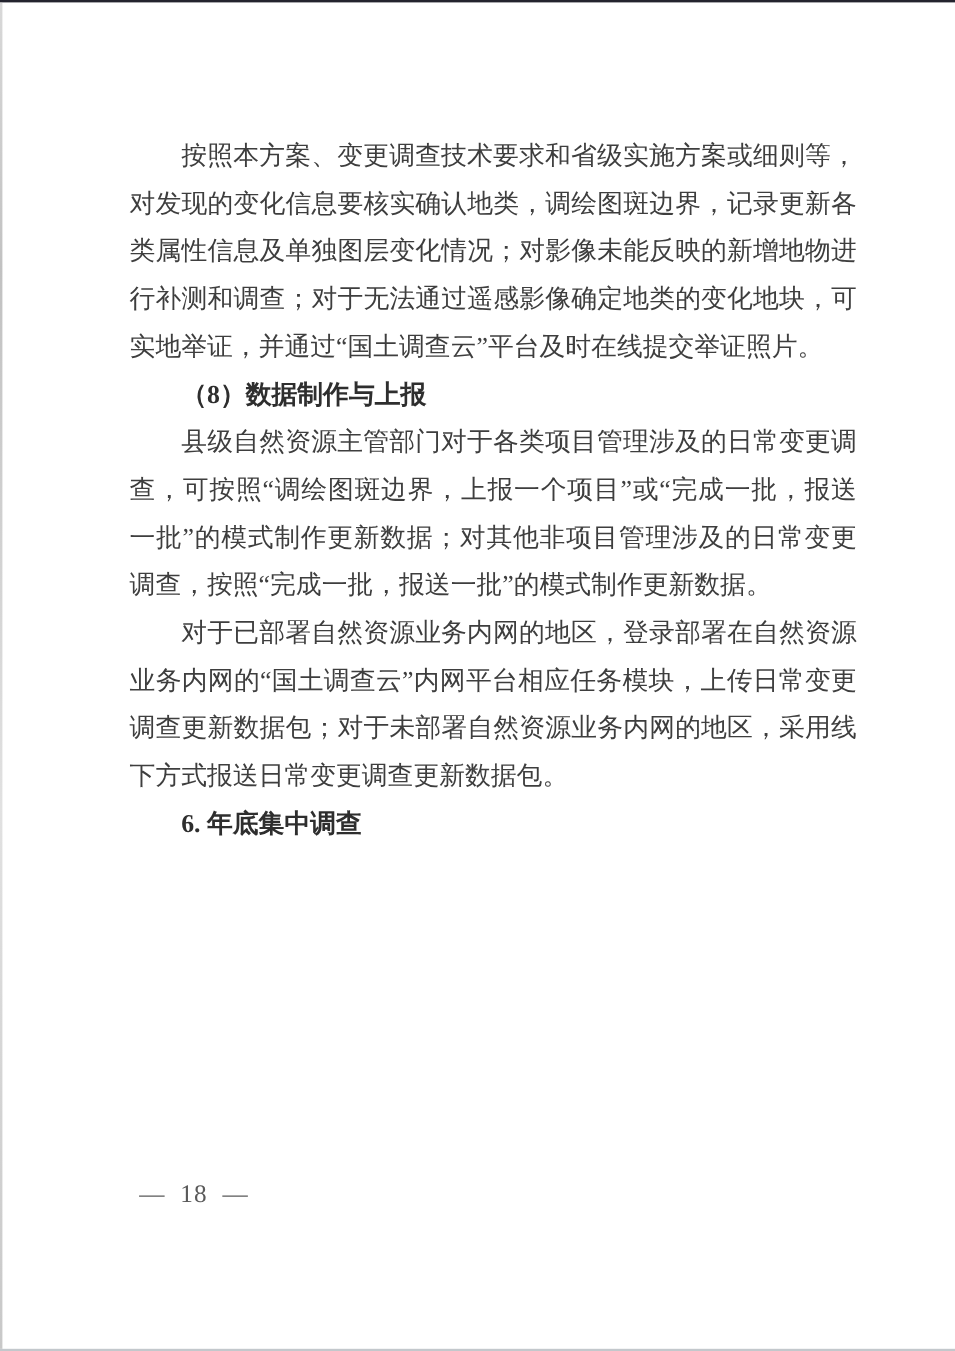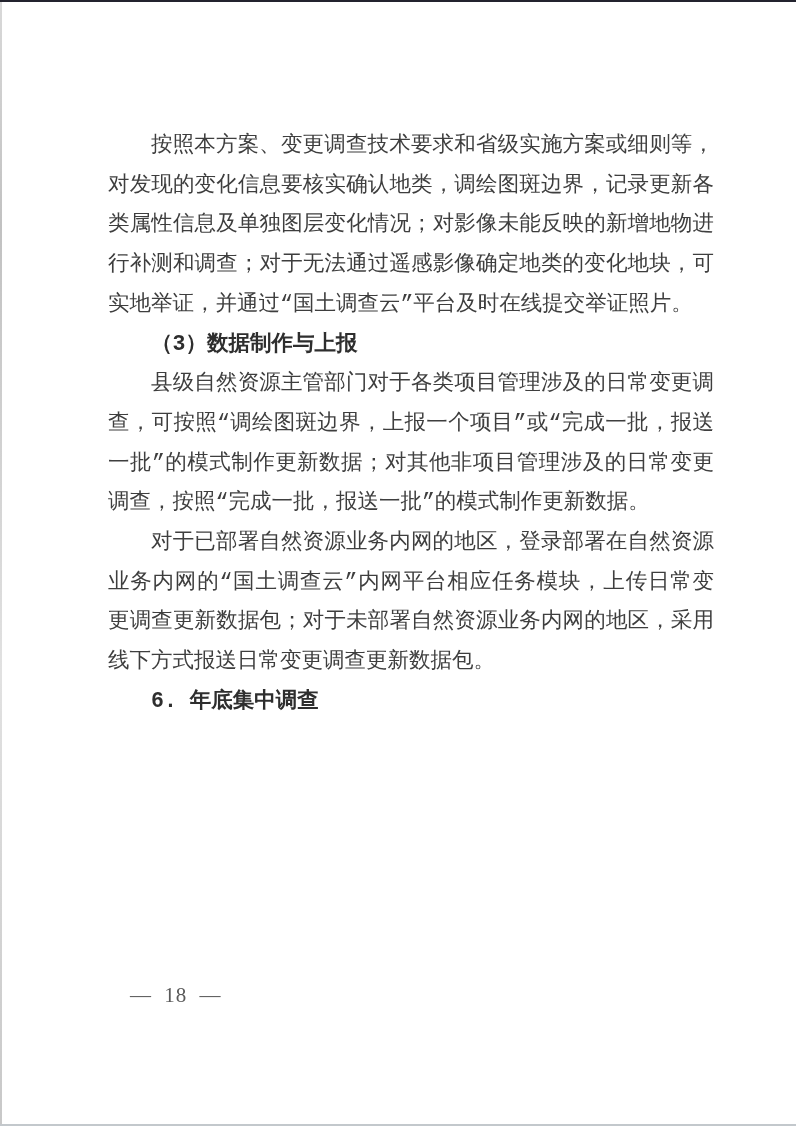--- a/index.html
+++ b/index.html
@@ -35,60 +35,59 @@
     bottom: 0; left: 0; right: 0;
     height: 2px;
     background: #aab0b6;
     opacity: 0.7;
   }
   .text-block {
     position: absolute;
     left: 108px;
     top: 111px;
     width: 606px;
-    font-family: Liberation Mono, monospace;
+    font-family: Liberation Serif, serif;
     font-size: 21.5px;
     line-height: 39.7px;
     color: #3e3e3e;
     text-align: justify;
-    margin-top: 15px;
   }
   .para {
     margin: 0;
     text-indent: 2em;
   }
   .heading {
     margin: 0;
     text-indent: 2em;
     font-weight: 700;
     color: #2e2e2e;
   }
   .footer {
     position: absolute;
-    left: 130px;
+    left: 116px;
     top: 983px;
     font-family: "Liberation Serif", "DejaVu Serif", serif;
     font-size: 21px;
     color: #5a5a5a;
     letter-spacing: 1px;
     word-spacing: 6px;
   }
 </style>
 </head>
 <body>
 
 <div class="page">
 
   <div class="scan-edge-top"></div>
   <div class="scan-edge-left"></div>
   <div class="scan-edge-bottom"></div>
 
   <div class="text-block">
     <p class="para">按照本方案、变更调查技术要求和省级实施方案或细则等，对发现的变化信息要核实确认地类，调绘图斑边界，记录更新各类属性信息及单独图层变化情况；对影像未能反映的新增地物进行补测和调查；对于无法通过遥感影像确定地类的变化地块，可实地举证，并通过“国土调查云”平台及时在线提交举证照片。</p>
-    <p class="heading">（3）数据制作与上报</p>
+    <p class="heading">（8）数据制作与上报</p>
     <p class="para">县级自然资源主管部门对于各类项目管理涉及的日常变更调查，可按照“调绘图斑边界，上报一个项目”或“完成一批，报送一批”的模式制作更新数据；对其他非项目管理涉及的日常变更调查，按照“完成一批，报送一批”的模式制作更新数据。</p>
     <p class="para">对于已部署自然资源业务内网的地区，登录部署在自然资源业务内网的“国土调查云”内网平台相应任务模块，上传日常变更调查更新数据包；对于未部署自然资源业务内网的地区，采用线下方式报送日常变更调查更新数据包。</p>
     <p class="heading">6. 年底集中调查</p>
   </div>
 
   <div class="footer">— 18 —</div>
 
 </div>
 
 </body></html>

